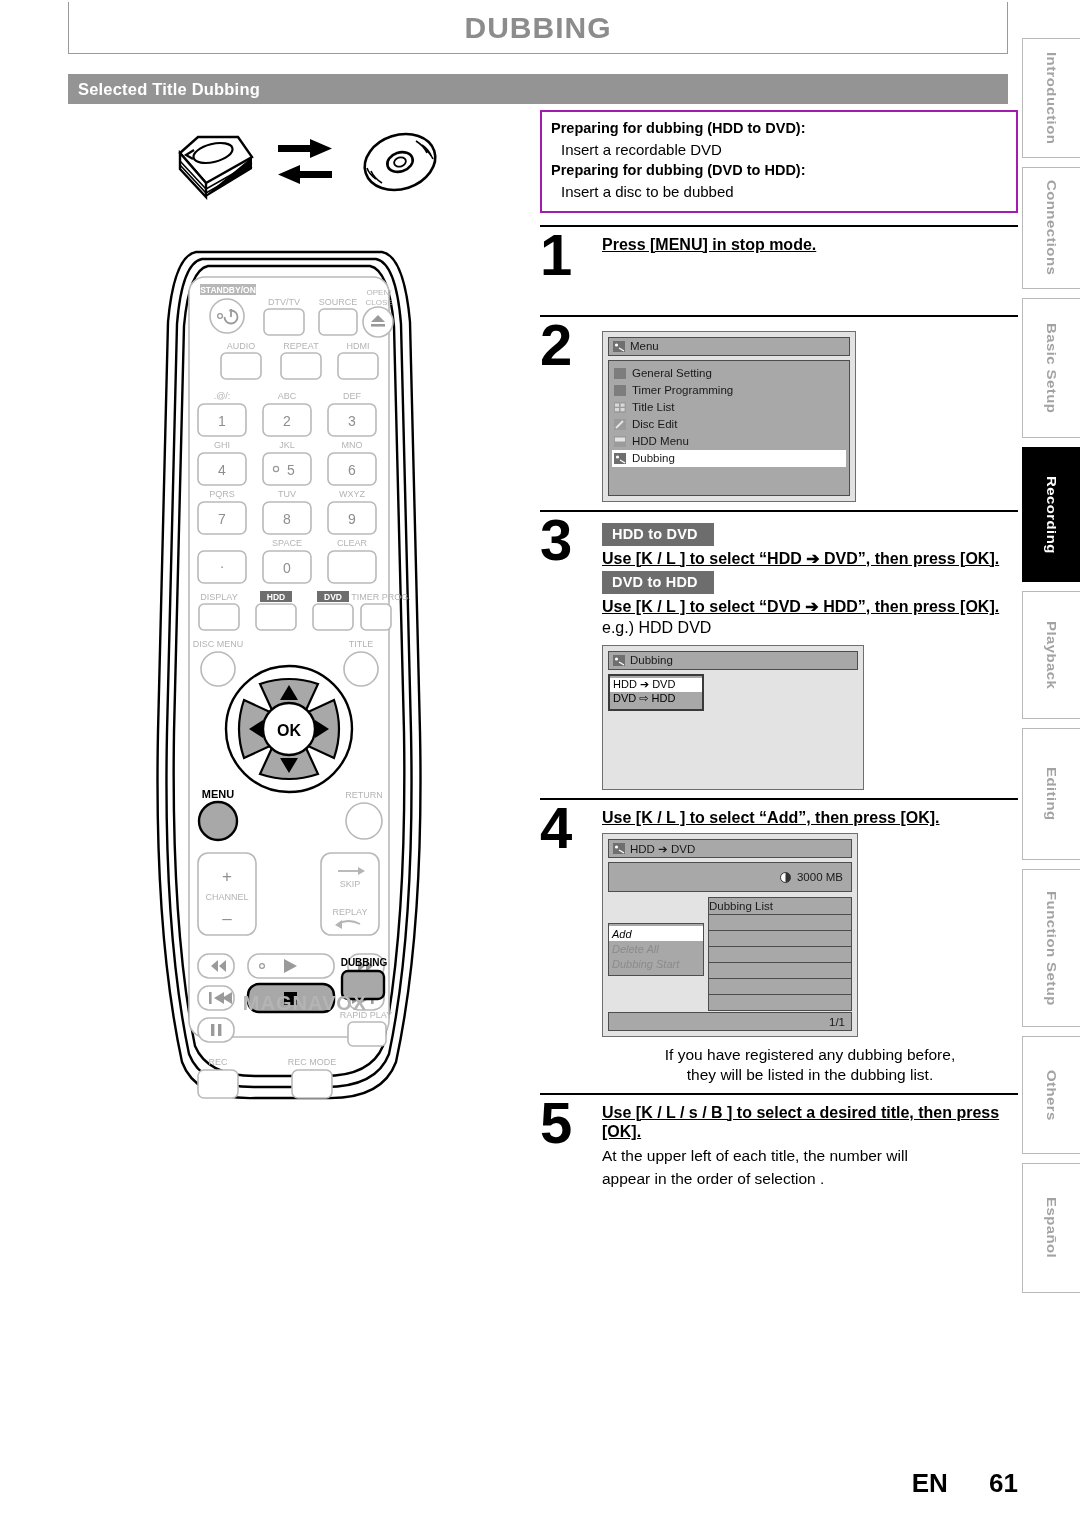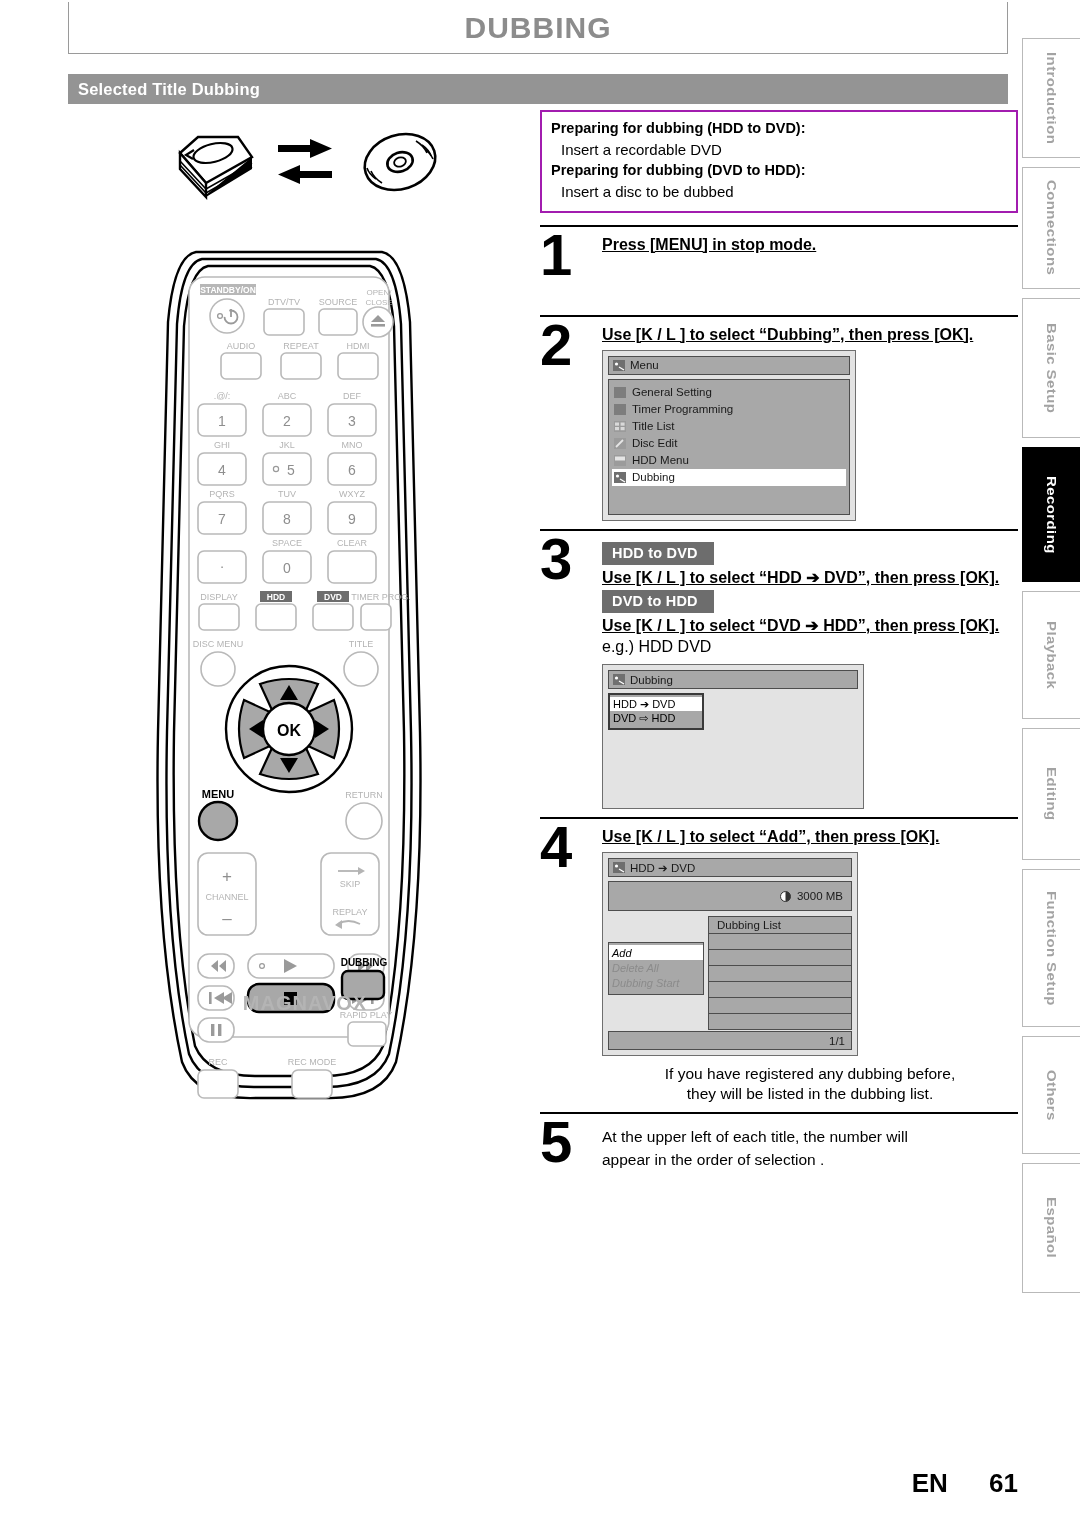--- a/index.html
+++ b/index.html
@@ -105,21 +105,21 @@
   .osd4 .menucol{ width:96px; }
   .osd4 .menubox{
     background:#a8a8a8; border:1px solid #4d4d4d; margin-top:26px; padding:2px 0 4px 0;
   }
   .osd4 .menubox .r{ font-size:11px; height:15px; display:flex; align-items:center; padding-left:3px;font-style:italic; }
   .osd4 .menubox .r.sel{ background:#fff; color:#000; }
   .osd4 .menubox .r.dim{ color:#8b8b8b; }
   .osd4 .listcol{ flex:1 1 auto; margin-left:4px; }
   .osd4 .lhead{
     background:#a8a8a8; border:1px solid #4d4d4d; height:18px;
-    font-size:11.5px; display:flex; align-items:center; padding-left:8px; color:#1a1a1a;
+    font-size:11.5px; display:flex; align-items:center; padding-left:0; color:#1a1a1a;
   }
   .osd4 .lrow{
     background:#a8a8a8; border:1px solid #4d4d4d; border-top:none; height:16px;
   }
   .osd4 .foot{
     background:#a8a8a8; border:1px solid #4d4d4d; height:19px; margin-top:5px;
     display:flex; align-items:center; justify-content:flex-end; padding-right:6px;
     font-size:11.5px; color:#1a1a1a;
   }
 
@@ -393,21 +393,20 @@
     <div class="step-num">1</div>
     <div class="step-body">
       <div class="step-title">Press [MENU] in stop mode.</div>
     </div>
   </div>
 
   <div class="rule"></div>
   <div class="step">
     <div class="step-num">2</div>
     <div class="step-body">
-      <div class="step-title">Use [K / L ] to select “Dubbing”, then press [OK].</div>
 
       <div class="osd" style="width:254px;">
         <div class="osd-title">
           <svg class="osd-ico" viewBox="0 0 12 11">
             <rect x="0" y="0" width="12" height="11" fill="#6f6f6f"></rect>
               <circle cx="3.5" cy="4" r="1.6" fill="#fff"></circle>
               <path d="M6 7 L11 10" stroke="#fff" stroke-width="1.3"></path>
           </svg>
           <span>Menu</span>
         </div>
@@ -557,20 +556,21 @@
         <div>If you have registered any dubbing before,</div>
         <div>they will be listed in the dubbing list.</div>
       </div>
     </div>
   </div>
 
   <div class="rule"></div>
   <div class="step">
     <div class="step-num">5</div>
     <div class="step-body">
+      <div class="step-title">Use [K / L / s  / B ] to select a desired title, then press [OK].</div>
       <div class="small-note" style="margin-top:3px;line-height:1.5;">
         <div>At the upper left of each title, the number will</div>
         <div>appear in the order of selection .</div>
       </div>
     </div>
   </div>
 
 </div>
 
 <div id="tabs">

